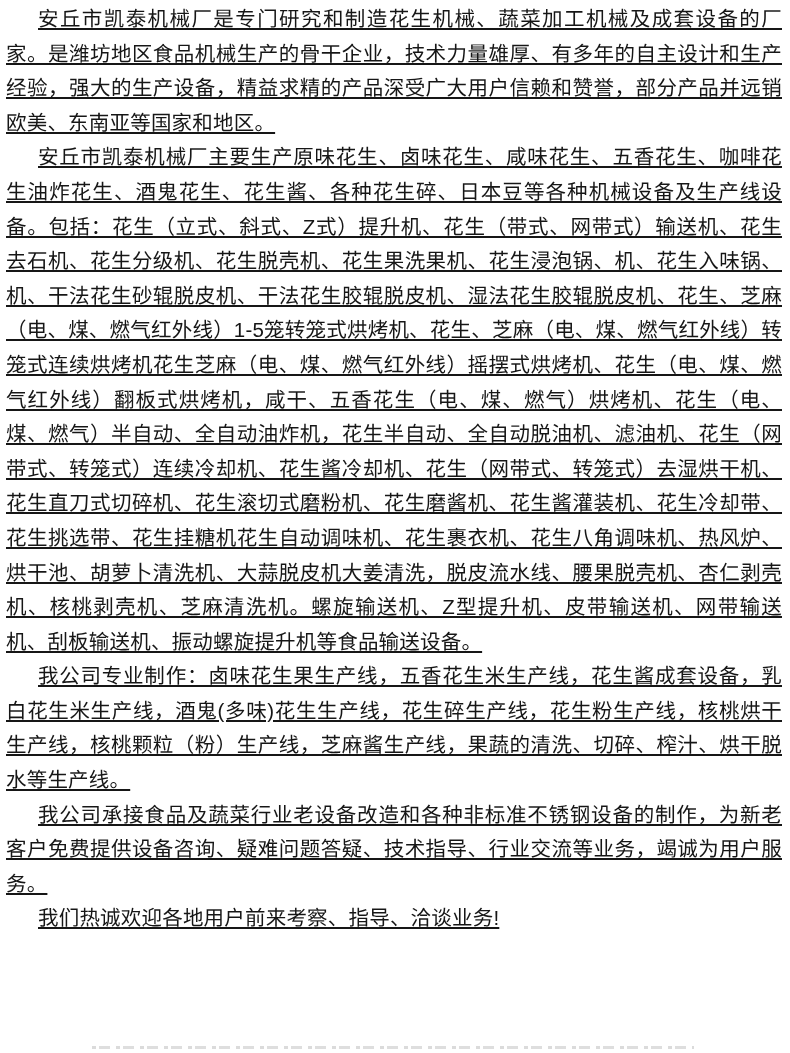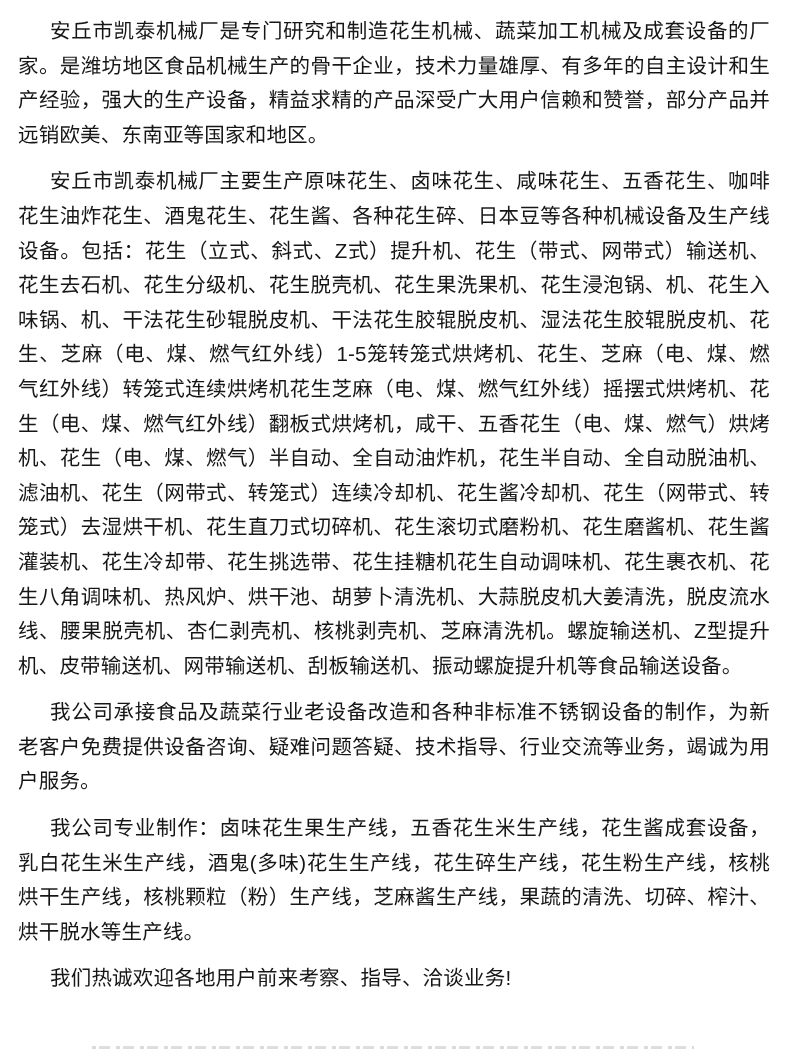--- a/index.html
+++ b/index.html
@@ -19,24 +19,25 @@
     padding: 2px 8px 0 6px;
     font-family: "Liberation Sans", "DejaVu Sans", sans-serif;
     font-size: 20.5px;
     line-height: 34.6px;
     color: #161616;
     text-align: justify;
     text-justify: inter-ideograph;
     letter-spacing: 0.2px;
   }
   .doc p {
-    margin: 12px;
+    margin: 0;
     padding: 0;
     text-indent: 32px;
     word-break: break-all;
+    text-decoration: underline;
   }
   
   .clipped-line {
     position: absolute;
     left: 92px;
     top: 1046px;
     width: 602px;
     height: 7px;
     opacity: 0.22;
     background:
@@ -49,18 +50,18 @@
     background-repeat: repeat-x;
     background-position: 0 0;
   }
 </style>
 </head>
 <body>
 
 <main class="doc">
   <p>安丘市凯泰机械厂是专门研究和制造花生机械、蔬菜加工机械及成套设备的厂家。是潍坊地区食品机械生产的骨干企业，技术力量雄厚、有多年的自主设计和生产经验，强大的生产设备，精益求精的产品深受广大用户信赖和赞誉，部分产品并远销欧美、东南亚等国家和地区。</p>
   <p>安丘市凯泰机械厂主要生产原味花生、卤味花生、咸味花生、五香花生、咖啡花生油炸花生、酒鬼花生、花生酱、各种花生碎、日本豆等各种机械设备及生产线设备。包括：花生（立式、斜式、Z式）提升机、花生（带式、网带式）输送机、花生去石机、花生分级机、花生脱壳机、花生果洗果机、花生浸泡锅、机、花生入味锅、机、干法花生砂辊脱皮机、干法花生胶辊脱皮机、湿法花生胶辊脱皮机、花生、芝麻（电、煤、燃气红外线）1-5笼转笼式烘烤机、花生、芝麻（电、煤、燃气红外线）转笼式连续烘烤机花生芝麻（电、煤、燃气红外线）摇摆式烘烤机、花生（电、煤、燃气红外线）翻板式烘烤机，咸干、五香花生（电、煤、燃气）烘烤机、花生（电、煤、燃气）半自动、全自动油炸机，花生半自动、全自动脱油机、滤油机、花生（网带式、转笼式）连续冷却机、花生酱冷却机、花生（网带式、转笼式）去湿烘干机、花生直刀式切碎机、花生滚切式磨粉机、花生磨酱机、花生酱灌装机、花生冷却带、花生挑选带、花生挂糖机花生自动调味机、花生裹衣机、花生八角调味机、热风炉、烘干池、胡萝卜清洗机、大蒜脱皮机大姜清洗，脱皮流水线、腰果脱壳机、杏仁剥壳机、核桃剥壳机、芝麻清洗机。螺旋输送机、Z型提升机、皮带输送机、网带输送机、刮板输送机、振动螺旋提升机等食品输送设备。</p>
+  <p>我公司专业制作：卤味花生果生产线，五香花生米生产线，花生酱成套设备，乳白花生米生产线，酒鬼(多味)花生生产线，花生碎生产线，花生粉生产线，核桃烘干生产线，核桃颗粒（粉）生产线，芝麻酱生产线，果蔬的清洗、切碎、榨汁、烘干脱水等生产线。</p>
   <p>我公司承接食品及蔬菜行业老设备改造和各种非标准不锈钢设备的制作，为新老客户免费提供设备咨询、疑难问题答疑、技术指导、行业交流等业务，竭诚为用户服务。</p>
-  <p>我公司专业制作：卤味花生果生产线，五香花生米生产线，花生酱成套设备，乳白花生米生产线，酒鬼(多味)花生生产线，花生碎生产线，花生粉生产线，核桃烘干生产线，核桃颗粒（粉）生产线，芝麻酱生产线，果蔬的清洗、切碎、榨汁、烘干脱水等生产线。</p>
   <p>我们热诚欢迎各地用户前来考察、指导、洽谈业务!</p>
 </main>
 
 <div class="clipped-line"></div>
 
 </body></html>

